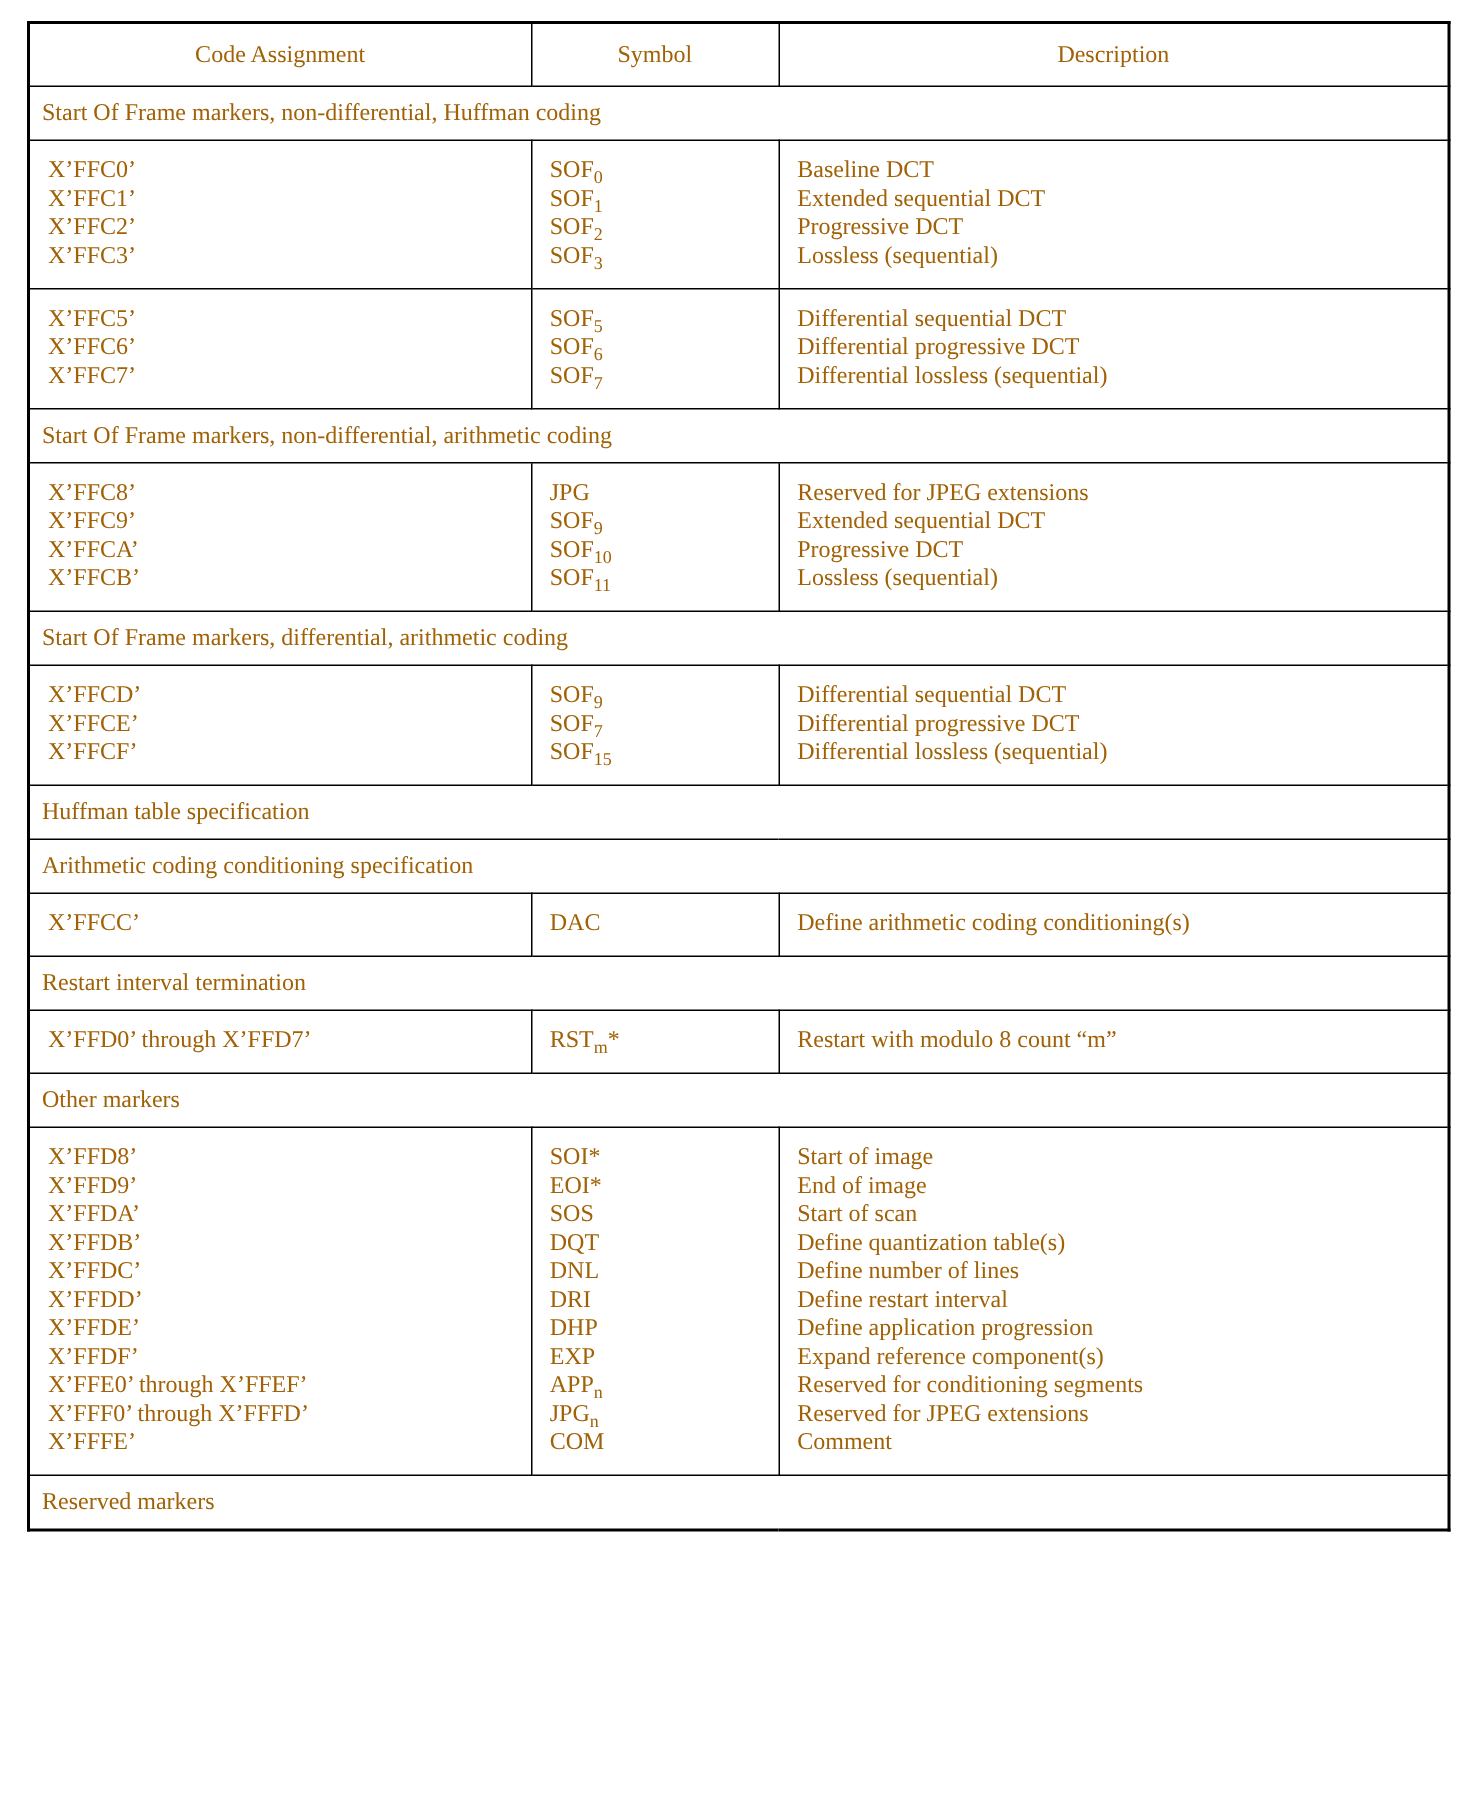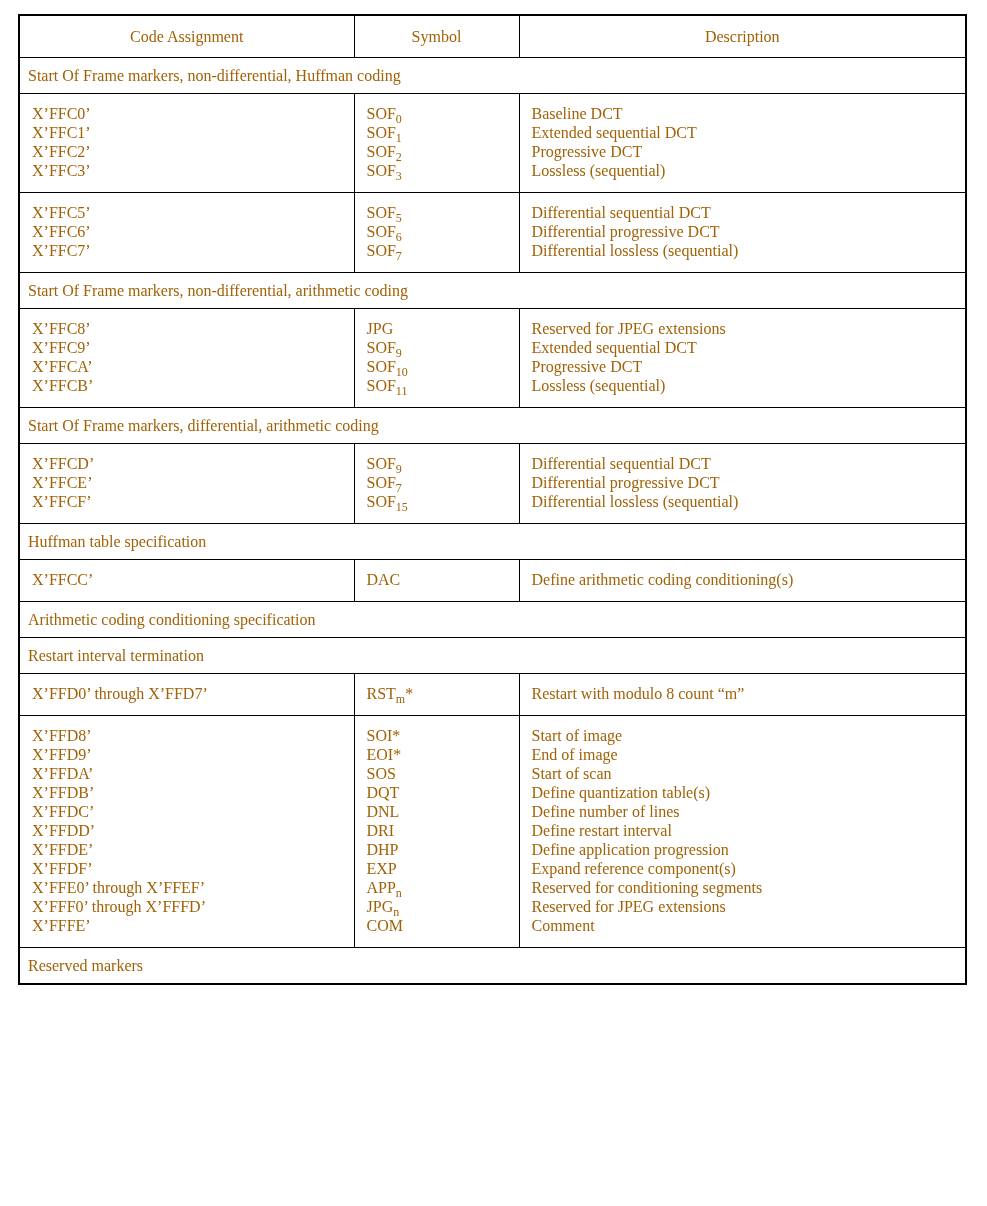--- a/index.html
+++ b/index.html
@@ -159,46 +159,49 @@
           <td class="data-cell">
             <div class="cell-line">Differential sequential DCT</div>
             <div class="cell-line">Differential progressive DCT</div>
             <div class="cell-line">Differential lossless (sequential)</div>
           </td>
         </tr>
         <tr>
           <td colspan="3" class="section-title-cell">Huffman table specification</td>
         </tr>
         <tr>
+          <td colspan="3" class="section-title-cell">Arithmetic coding conditioning specification</td>
+        </tr>
+        <tr>
           <td class="data-cell">
             <div class="cell-line">X’FFCC’</div>
           </td>
           <td class="data-cell">
             <div class="cell-line">DAC</div>
           </td>
           <td class="data-cell">
             <div class="cell-line">Define arithmetic coding conditioning(s)</div>
           </td>
         </tr>
         <tr>
-          <td colspan="3" class="section-title-cell">Arithmetic coding conditioning specification</td>
-        </tr>
-        <tr>
           <td colspan="3" class="section-title-cell">Restart interval termination</td>
         </tr>
         <tr>
           <td class="data-cell">
             <div class="cell-line">X’FFD0’ through X’FFD7’</div>
           </td>
           <td class="data-cell">
             <div class="cell-line">RST<sub>m</sub>*</div>
           </td>
           <td class="data-cell">
             <div class="cell-line">Restart with modulo 8 count “m”</div>
           </td>
+        </tr>
+        <tr>
+          <td colspan="3" class="section-title-cell">Other markers</td>
         </tr>
         <tr>
           <td class="data-cell">
             <div class="cell-line">X’FFD8’</div>
             <div class="cell-line">X’FFD9’</div>
             <div class="cell-line">X’FFDA’</div>
             <div class="cell-line">X’FFDB’</div>
             <div class="cell-line">X’FFDC’</div>
             <div class="cell-line">X’FFDD’</div>
             <div class="cell-line">X’FFDE’</div>

